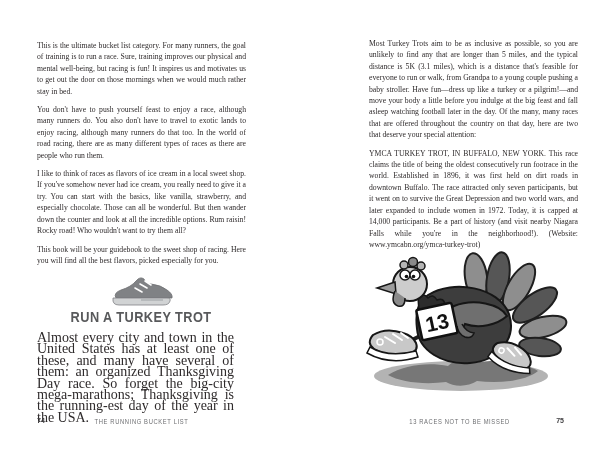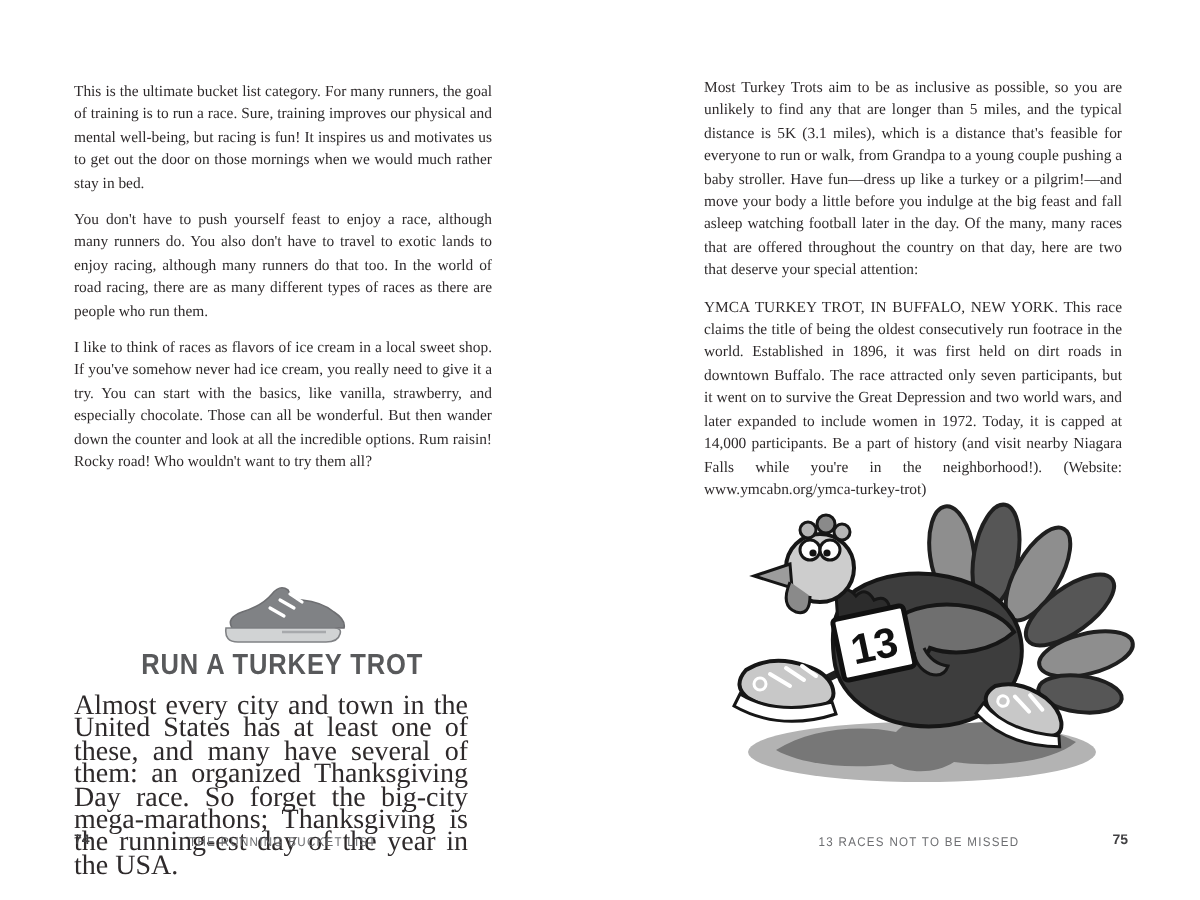--- a/index.html
+++ b/index.html
@@ -6,24 +6,24 @@
   body{
     width:600px;height:450px;position:relative;background:#ffffff;
     font-family:"Liberation Serif", serif; overflow:hidden;
   }
   .col{
     position:absolute;width:209px;color:#2e2a2b;
     font-size:7.7px;line-height:11.4px;text-align:justify;
   }
   .col p{margin:0 0 7px 0;}
   .left-paras{left:37px;top:40px;height:232px;overflow:hidden;}
-  .right-paras{left:352px;top:38px;height:212px;overflow:hidden;}
+  .right-paras{left:369px;top:38px;height:212px;overflow:hidden;}
   .bold-lead{font-weight:normal;}
   .section{
-    position:absolute;left:37px;top:290px;width:209px;text-align:center;
+    position:absolute;left:37px;top:274px;width:209px;text-align:center;
   }
   .section-heading{
     display:inline-block;margin:1px 0 4px 0;
     font-family:"Liberation Sans", sans-serif;
     font-weight:700;font-size:14.5px;letter-spacing:0.5px;
     color:#58595b;transform:scaleX(0.88);white-space:nowrap;
   }
   .section-para{
     color:#2e2a2b;font-size:14px;line-height:11.4px;text-align:justify;margin:3px 12px 0 0;
   }
@@ -44,20 +44,21 @@
   .turkey-wrap{position:absolute;left:358px;top:250px;width:214px;height:172px;}
   svg{display:block;}
 </style>
 </head>
 <body>
 
 <div class="col left-paras">
   <p>This is the ultimate bucket list category. For many runners, the goal of training is to run a race. Sure, training improves our physical and mental well-being, but racing is fun! It inspires us and motivates us to get out the door on those mornings when we would much rather stay in bed.</p>
   <p>You don't have to push yourself feast to enjoy a race, although many runners do. You also don't have to travel to exotic lands to enjoy racing, although many runners do that too. In the world of road racing, there are as many different types of races as there are people who run them.</p>
   <p>I like to think of races as flavors of ice cream in a local sweet shop. If you've somehow never had ice cream, you really need to give it a try. You can start with the basics, like vanilla, strawberry, and especially chocolate. Those can all be wonderful. But then wander down the counter and look at all the incredible options. Rum raisin! Rocky road! Who wouldn't want to try them all?</p>
+  <p>This book will be your guidebook to the sweet shop of racing. Here you will find all the best flavors, picked especially for you.</p>
 </div>
 
 <div class="section">
   <div class="shoe-wrap">
     <svg width="209" height="34" viewBox="0 0 209 34" aria-hidden="true">
       <g transform="translate(73,1)">
         <path d="M6 23 q-3 -5 5 -8 q10 -3 15 -9 q4 -5 8 -2 l1 2 q2 3 6 3 q10 1 16 6 q6 4 5 8 z" fill="#808285" stroke="#6d6e71" stroke-width="0.8"></path>
         <path d="M3 23 h54 q4 0 3 3 q-1 4 -7 4 h-44 q-7 0 -6 -7 z" fill="#d1d3d4" stroke="#808285" stroke-width="0.8"></path>
         <path d="M25 13 l7 4 M30 9 l7 4 M35 6 l6 4" stroke="#ffffff" stroke-width="1.6" fill="none" stroke-linecap="round"></path>
         <path d="M31 25 h22" stroke="#a7a9ac" stroke-width="1.2"></path>

